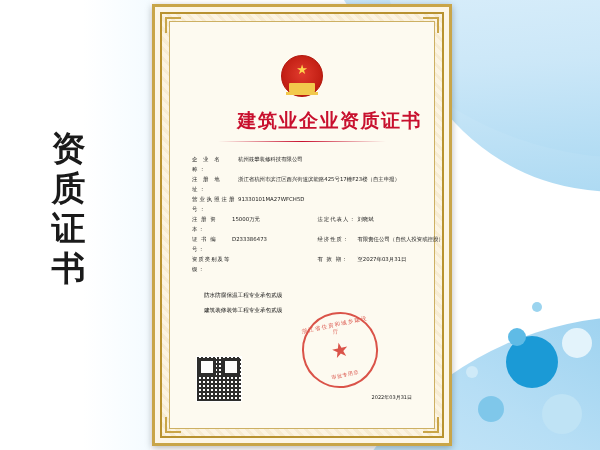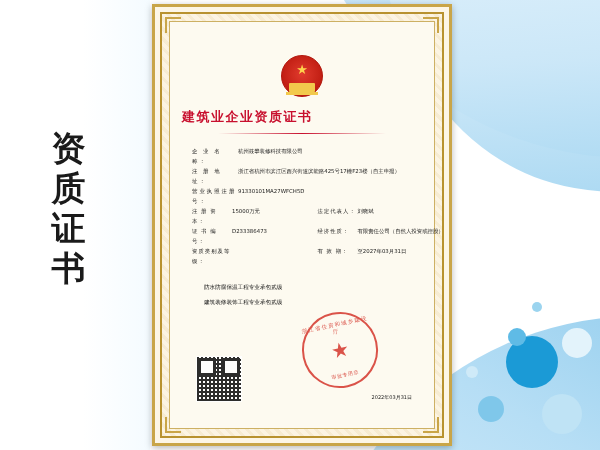--- a/index.html
+++ b/index.html
@@ -177,24 +177,24 @@
   .emblem .gate::before {
     content: "";
     position: absolute;
     left: -3px; bottom: -3px;
     width: 32px; height: 3px;
     background: #f2c94c;
   }
 
   .cert-title {
     margin-top: 9px;
-    text-align: left;
+    text-align: right;
     color: #c8102e;
     font-weight: bold;
-    font-size: 13px;
+    font-size: 19px;
     letter-spacing: 1.5px;
     font-family: "DejaVu Sans", sans-serif;
   }
   .cert-rule {
     width: 70%;
     height: 1px;
     margin: 7px auto 0;
     background: linear-gradient(90deg, rgba(200,16,46,0) 0%, #c8102e 50%, rgba(200,16,46,0) 100%);
   }
 

